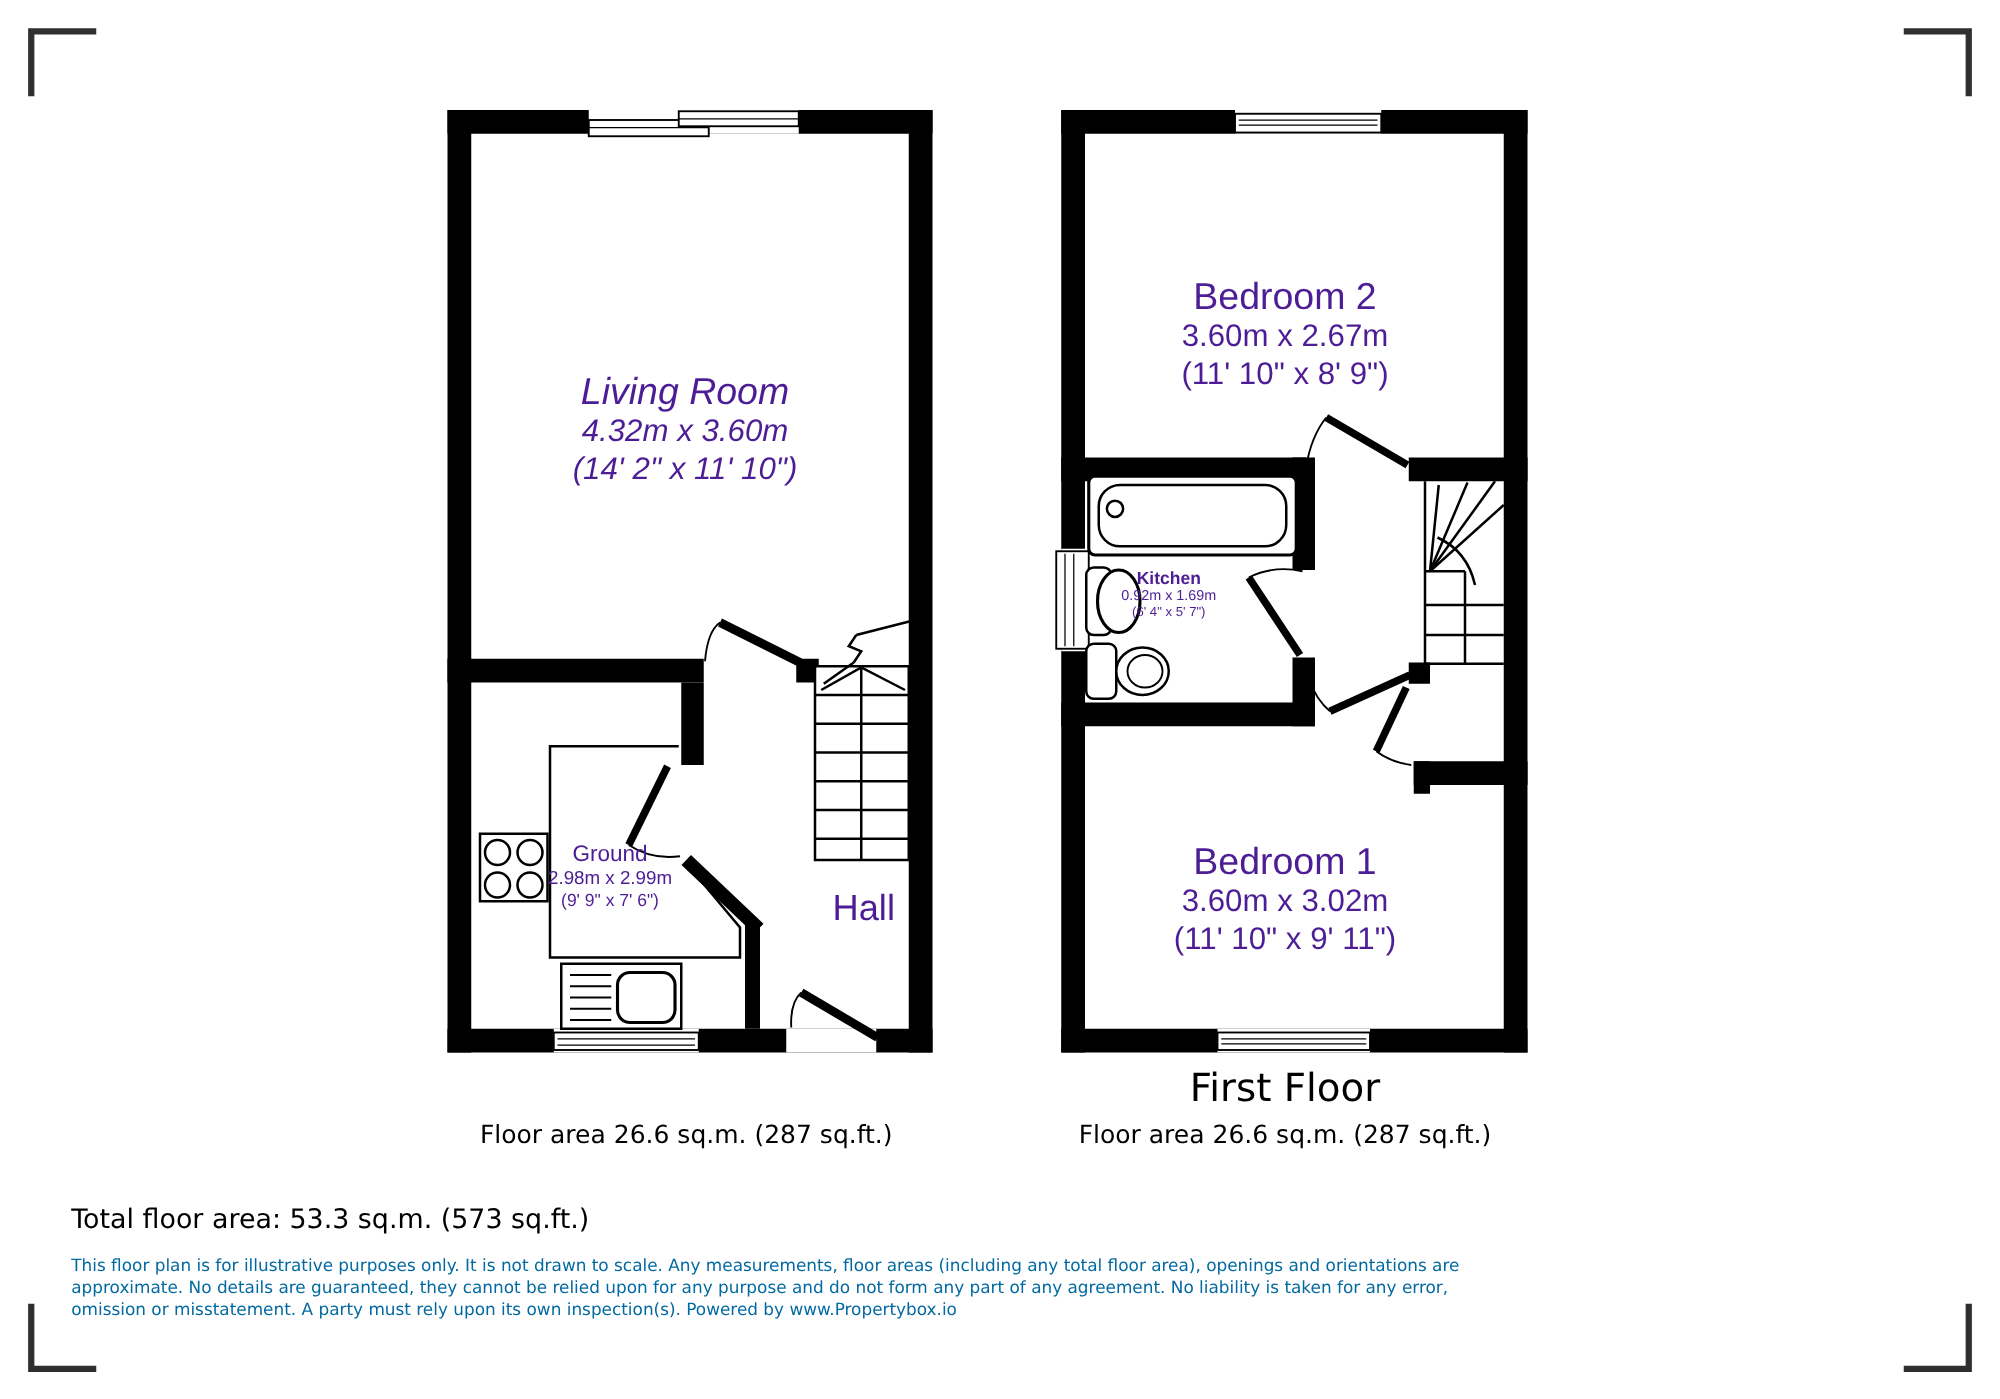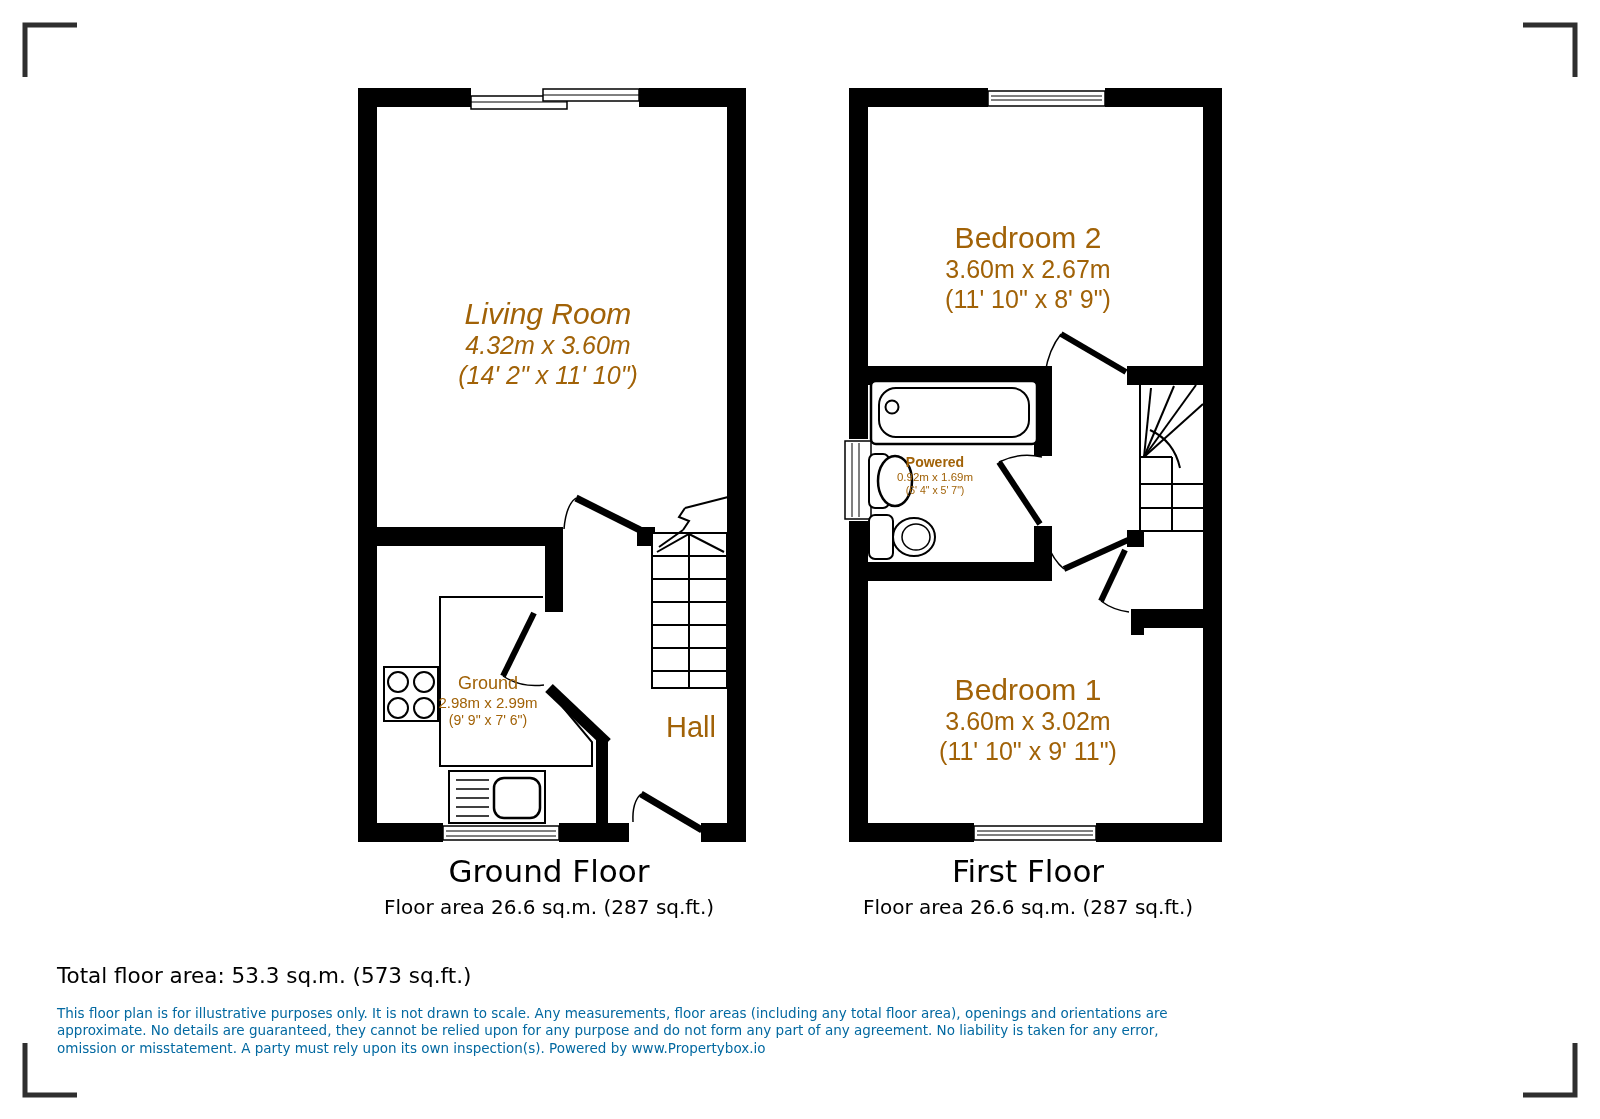--- a/index.html
+++ b/index.html
@@ -14,21 +14,21 @@
     background:var(--background);
     font-family:"Liberation Sans", sans-serif;
     color:#000;
   }
   #plan-svg{position:absolute;left:0;top:0;}
   .room-label{
     position:absolute;
     transform:translateX(-50%);
     text-align:center;
     white-space:nowrap;
-    color:#a16207;
+    color:#4c1d95;
     line-height:1.18;
   }
   .rm-name{font-size:30px;}
   .rm-dim{font-size:25px;}
   .kitchen .rm-name{font-size:18px;}
   .kitchen .rm-dim{font-size:15px;}
   .kitchen .rm-imp{font-size:14px;}
   .bathroom .rm-name{font-size:14px;font-weight:600;}
   .bathroom .rm-dim{font-size:11.5px;}
   .bathroom .rm-imp{font-size:10.5px;}
@@ -263,32 +263,31 @@
     <div>Hall</div>
   </div>
 
   <div class="room-label" style="left:1028px;top:220px;">
     <div class="rm-name">Bedroom 2</div>
     <div class="rm-dim">3.60m x 2.67m</div>
     <div class="rm-dim">(11' 10" x 8' 9")</div>
   </div>
 
   <div class="room-label bathroom" style="left:935px;top:454px;">
-    <div class="rm-name">Powered</div>
+    <div class="rm-name">Kitchen</div>
     <div class="rm-dim">0.92m x 1.69m</div>
     <div class="rm-imp rm-dim">(6' 4" x 5' 7")</div>
   </div>
 
   <div class="room-label" style="left:1028px;top:672px;">
     <div class="rm-name">Bedroom 1</div>
     <div class="rm-dim">3.60m x 3.02m</div>
     <div class="rm-dim">(11' 10" x 9' 11")</div>
   </div>
 
-  <div class="floor-caption floor-title" style="left:549px;top:853px;">Ground Floor</div>
   <div class="floor-caption floor-area" style="left:549px;top:895px;">Floor area 26.6 sq.m. (287 sq.ft.)</div>
 
   <div class="floor-caption floor-title" style="left:1028px;top:853px;">First Floor</div>
   <div class="floor-caption floor-area" style="left:1028px;top:895px;">Floor area 26.6 sq.m. (287 sq.ft.)</div>
 
   <div class="total-area">Total floor area: 53.3 sq.m. (573 sq.ft.)</div>
 
   <div class="disclaimer">
     <div>This floor plan is for illustrative purposes only. It is not drawn to scale. Any measurements, floor areas (including any total floor area), openings and orientations are</div>
     <div>approximate. No details are guaranteed, they cannot be relied upon for any purpose and do not form any part of any agreement. No liability is taken for any error,</div>

